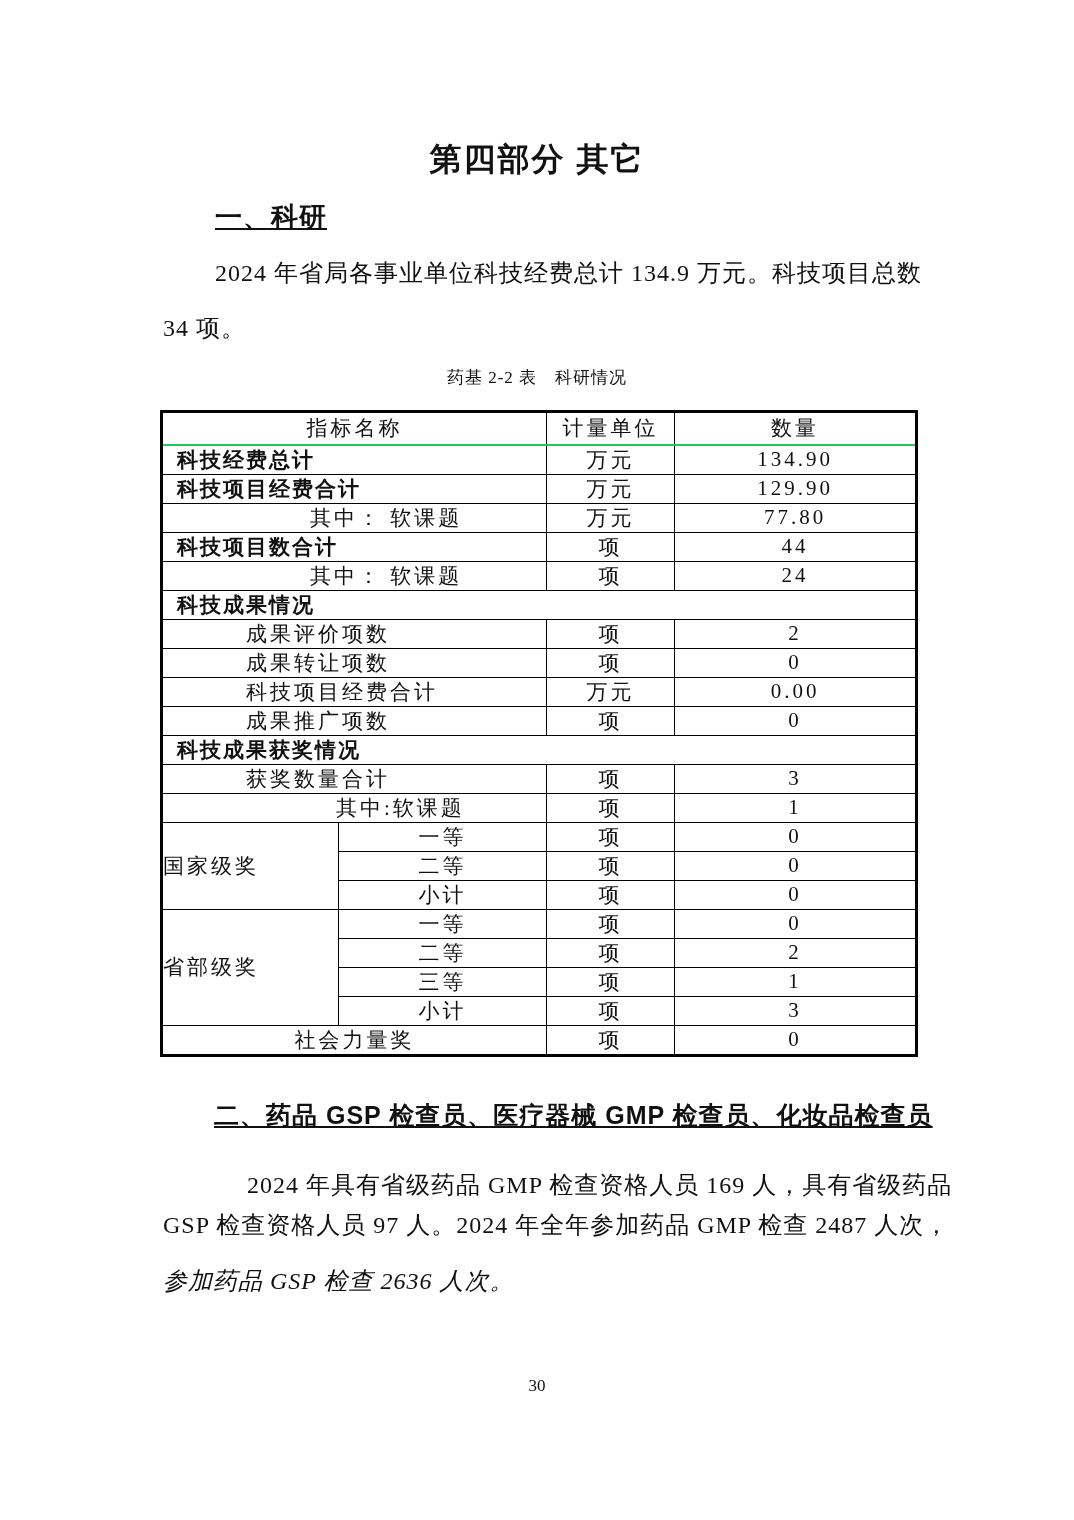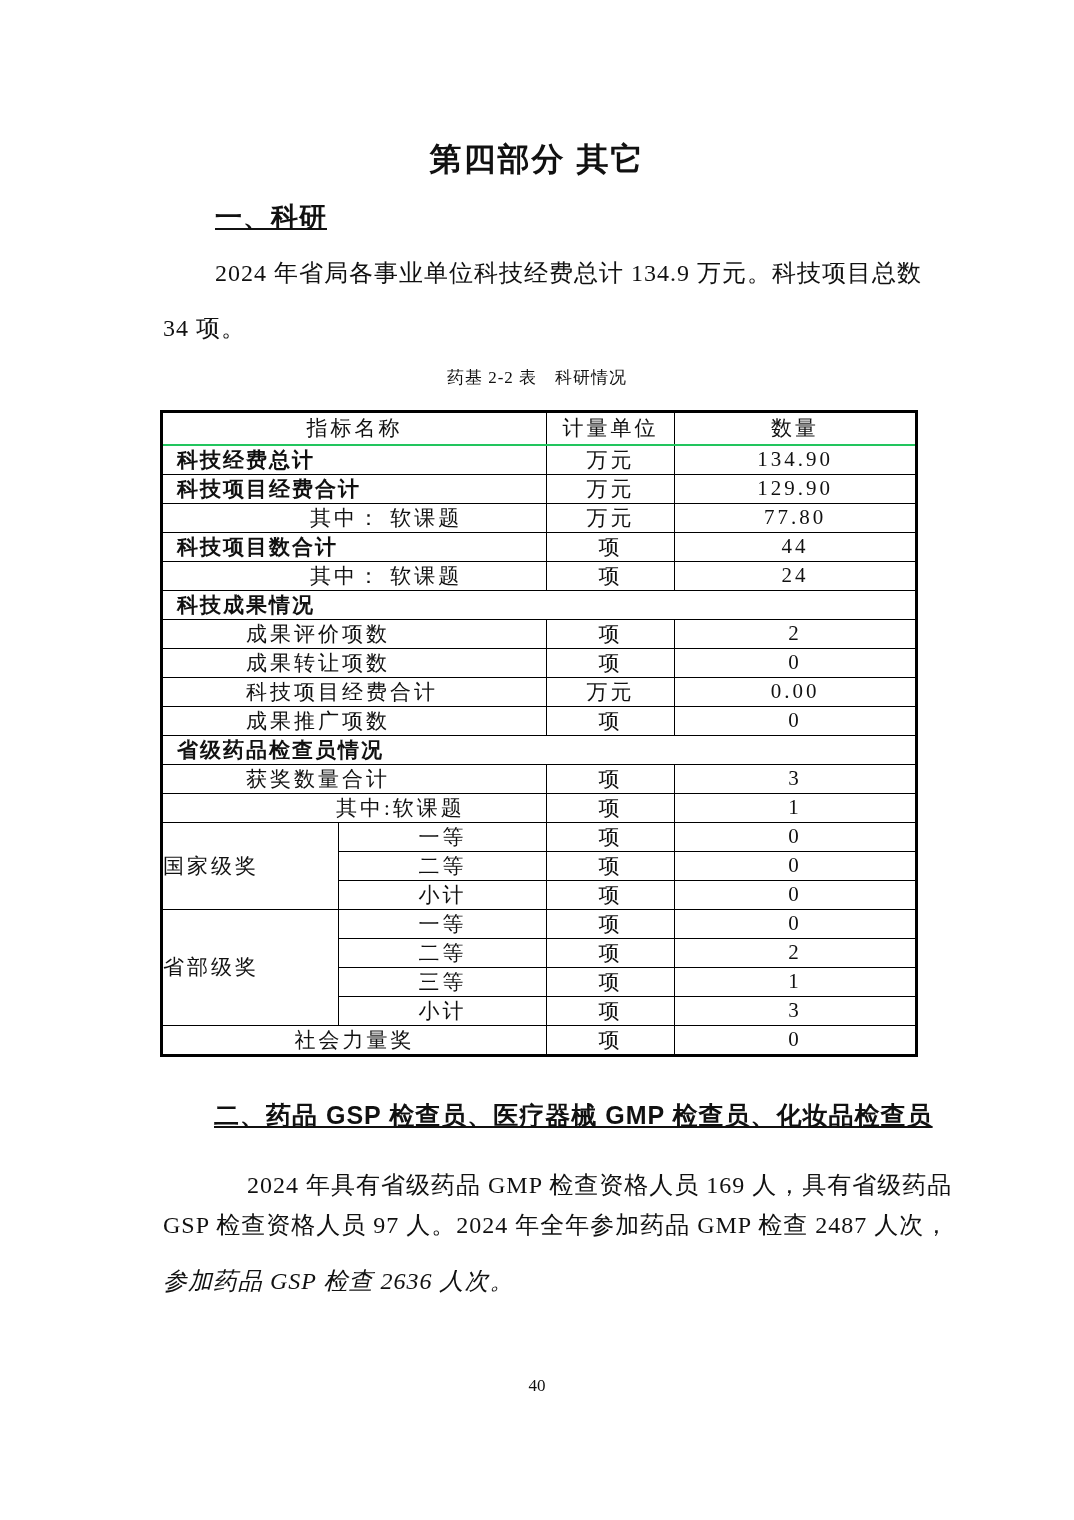--- a/index.html
+++ b/index.html
@@ -162,21 +162,21 @@
         <td colspan="2" class="c-name">科技项目经费合计</td>
         <td class="c-unit">万元</td>
         <td class="c-qty">0.00</td>
       </tr>
       <tr class="row-item">
         <td colspan="2" class="c-name">成果推广项数</td>
         <td class="c-unit">项</td>
         <td class="c-qty">0</td>
       </tr>
       <tr class="row-section">
-        <td colspan="4" class="c-name">省级药品检查员情况</td>
+        <td colspan="4" class="c-name">科技成果获奖情况</td>
       </tr>
       <tr class="row-item">
         <td colspan="2" class="c-name">获奖数量合计</td>
         <td class="c-unit">项</td>
         <td class="c-qty">3</td>
       </tr>
       <tr class="row-sub2">
         <td colspan="2" class="c-name">其中:软课题</td>
         <td class="c-unit">项</td>
         <td class="c-qty">1</td>
@@ -226,15 +226,15 @@
     </tbody>
   </table>
 
   <div class="sec-heading h2">二、药品 GSP 检查员、医疗器械 GMP 检查员、化妆品检查员</div>
 
   <div class="body-line" style="top:1169px; left:215px;margin-left:32px;">2024 年具有省级药品 GMP 检查资格人员 169 人，具有省级药品</div>
   <div class="body-line" style="top:1209px; left:163px;">GSP 检查资格人员 97 人。2024 年全年参加药品 GMP 检查 2487 人次，</div>
   <div class="body-line" style="top:1265px; left:163px;font-style:italic;">参加药品 GSP 检查 2636 人次。</div>
 
 
-  <div class="page-number">40</div>
+  <div class="page-number">30</div>
 
 </div>
 
 </body></html>

